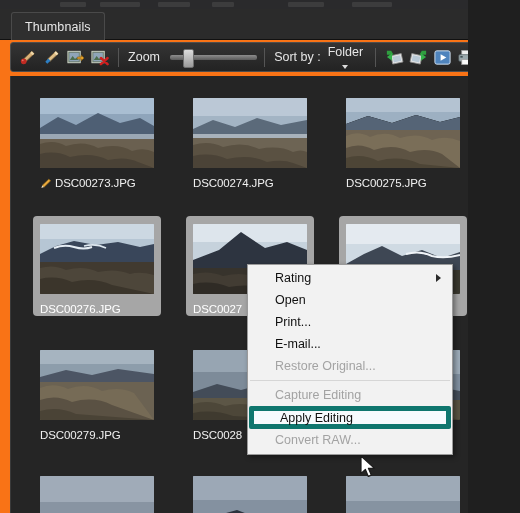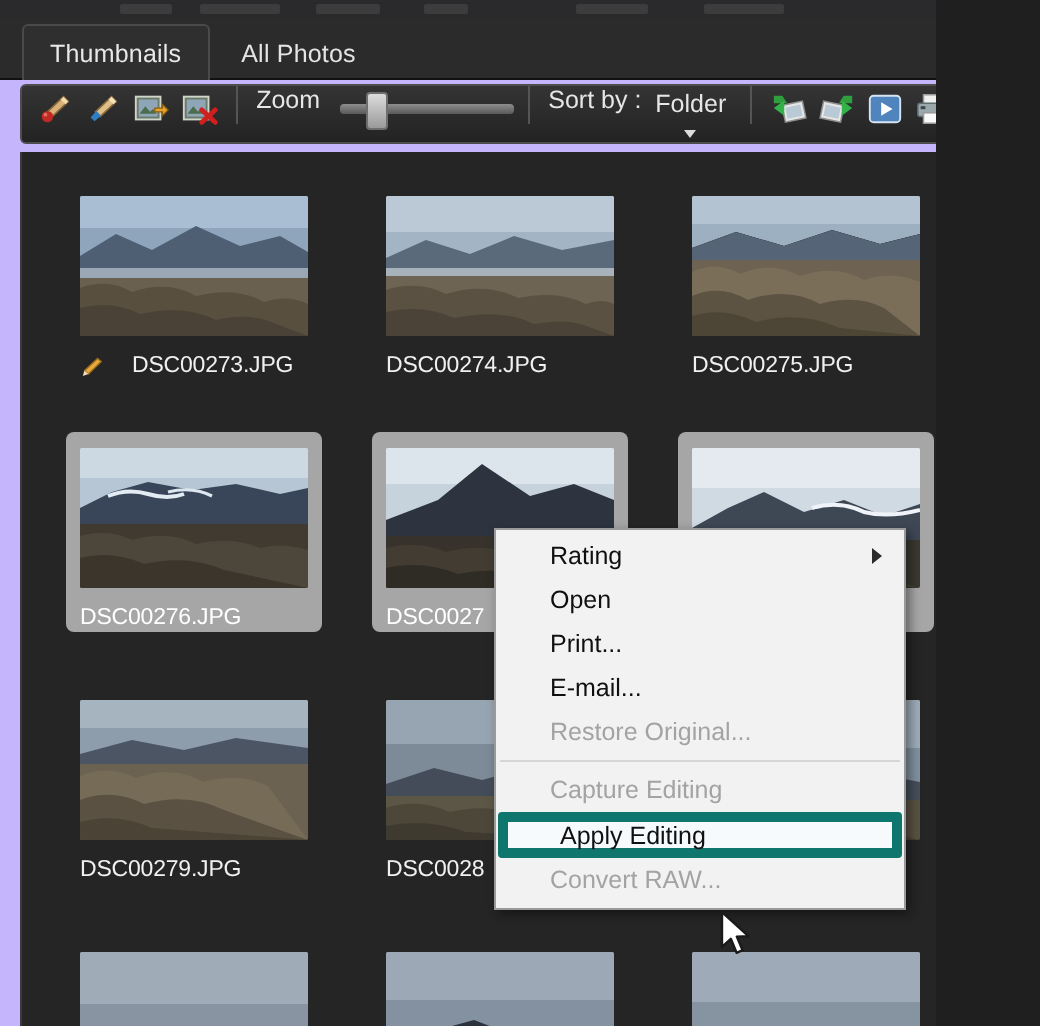--- a/index.html
+++ b/index.html
@@ -11,21 +11,21 @@
     width: 520px;
     height: 513px;
     overflow: hidden;
     font-family: "Liberation Sans", sans-serif;
     -webkit-font-smoothing: antialiased;
   }
   .app {
     position: relative;
     width: 468px;
     height: 513px;
-    background: #c4b5fd;
+    background: #f97316;
     overflow: hidden;
   }
 
   
   .menubar-sliver {
     position: absolute;
     left: 0; top: 0;
     width: 520px; height: 9px;
     background: #2a2a2c;
     border-bottom: 1px solid #0d0d0d;
@@ -75,21 +75,21 @@
 
   
   .toolbar {
     position: absolute;
     left: 10px; top: 42px;
     width: 500px; height: 30px;
     background: linear-gradient(#343434, #232323);
     border: 1px solid #4d4d4d;
     border-radius: 3px;
     display: flex;
-    align-items: flex-start;
+    align-items: center;
     box-sizing: border-box;
     padding: 0 5px;
   }
   .tb-ico {
     width: 23px; height: 22px;
     margin: 0 1px;
     border-radius: 2px;
     display: flex;
     align-items: center;
     justify-content: center;
@@ -192,21 +192,21 @@
     position: relative;
     border-radius: 1px;
   }
   .thumb svg { display: block; width: 114px; height: 70px; }
   .caption {
     position: absolute;
     left: 7px;
     bottom: 1px;
     display: flex;
     align-items: center;
-    gap: 14px;
+    gap: 3px;
     font-size: 11.5px;
     color: #f0f0f0;
     white-space: nowrap;
     cursor: default;
     letter-spacing: -.1px;
   }
   .cell.sel .caption, .cell.sel2 .caption { color: #ffffff; }
   .editmark { width: 12px; height: 11px; display: block; }
 
   
@@ -274,23 +274,20 @@
     <div class="mb-ghost" style="left:158px;width:32px"></div>
     <div class="mb-ghost" style="left:212px;width:22px"></div>
     <div class="mb-ghost" style="left:288px;width:36px"></div>
     <div class="mb-ghost" style="left:352px;width:40px"></div>
   </div>
 
   <div class="tabstrip">
     <div class="tab">
       <span>Thumbnails</span>
     </div>
-    <div class="tab inactive">
-      <span>All Photos</span>
-    </div>
   </div>
 
   <div class="toolbar">
 
     <div class="tb-ico">
       <svg viewBox="0 0 20 20" width="19" height="19">
         <path d="M14.5 3.5 L17 6 L8.5 14 L6 11.5 Z" fill="#d9b27a" stroke="#8c6a3a" stroke-width=".8"></path>
         <path d="M14.5 3.5 L17 6 L15.5 7.5 L13 5 Z" fill="#f0d9ab"></path>
         <circle cx="6" cy="14" r="3" fill="#c02a22"></circle>
         <circle cx="5" cy="13" r="1" fill="#f08a7a" opacity=".7"></circle>

